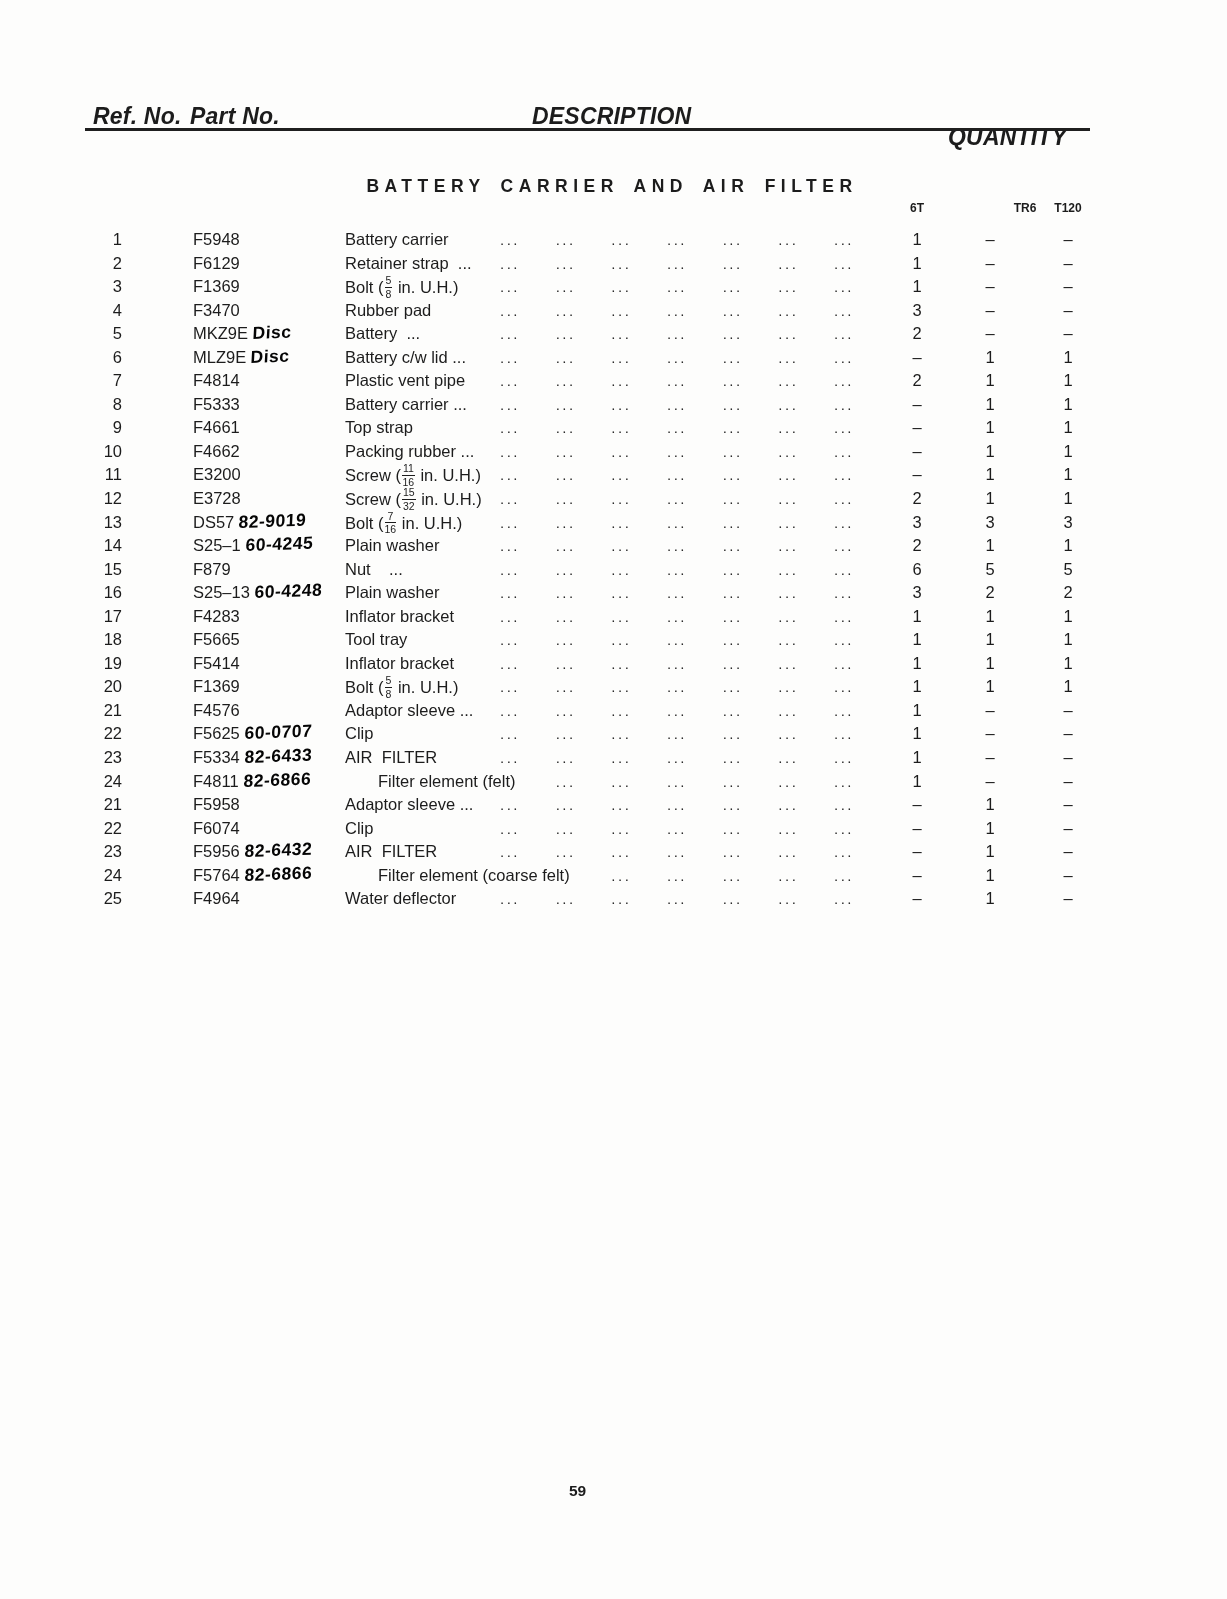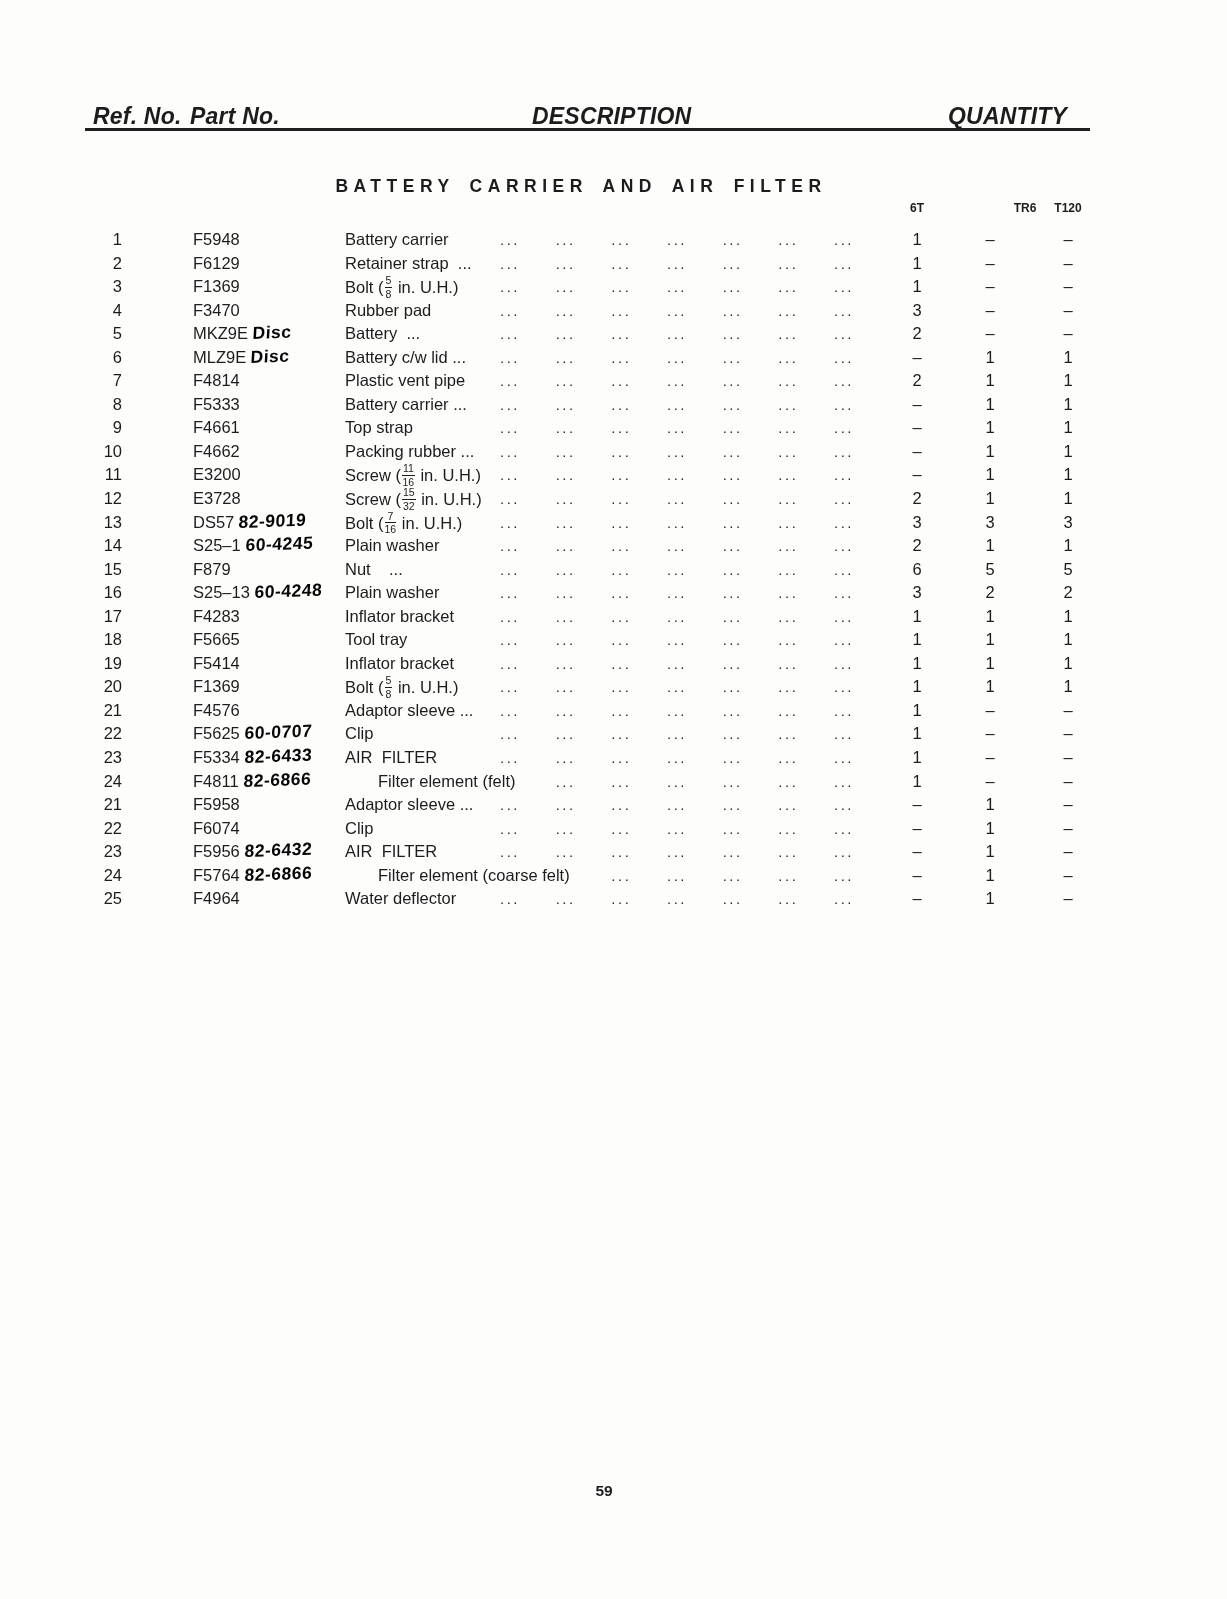--- a/index.html
+++ b/index.html
@@ -13,31 +13,31 @@
   }
   
   .col-head{
     position:absolute;top:103px;
     font-style:italic;font-weight:600;font-size:23px;
     letter-spacing:.2px;white-space:nowrap;
   }
   .h-ref{left:93px;}
   .h-part{left:190px;}
   .h-desc{left:532px;width:120px;text-align:right;}
-  .h-qty{left:948px;width:96px;text-align:left;}
+  .h-qty{left:948px;width:96px;text-align:left;margin-top:21px;}
   .rule{
     position:absolute;top:128px;left:85px;width:1005px;height:2.5px;
     background:#1f1f1f;
   }
   
   .title{
     position:absolute;top:176px;left:0;width:1162px;
     text-align:center;
     font-weight:700;font-size:17.5px;
-    letter-spacing:5.5px;word-spacing:5px;white-space:nowrap;
+    letter-spacing:5.5px;word-spacing:5px;white-space:nowrap;padding-left:31px;
   }
   
   .model-head{
     position:absolute;top:201px;width:56px;text-align:center;
     font-weight:700;font-size:12px;
   }
   .m1{left:889px;} .m2{left:997px;} .m3{left:1040px;}
   
   .rows{position:absolute;top:228px;left:0;width:1227px;}
   .row{position:relative;height:23.55px;font-size:16.5px;line-height:23.55px;white-space:nowrap;}
@@ -63,21 +63,21 @@
   
   .frac{
     display:inline-block;vertical-align:-5px;text-align:center;
     font-size:10.5px;line-height:1;margin:0 1px;
   }
   .frac .num{display:block;border-bottom:1.3px solid #1c1c1c;padding:0 1px 1px;}
   .frac .den{display:block;padding-top:1px;}
   
   .page-number{
     position:absolute;top:1482px;left:569px;width:70px;
-    text-align:center;font-size:15.5px;font-weight:600;
+    font-size:15.5px;font-weight:600;
   }
 </style>
 </head>
 <body>
 
 <div class="page">
 
   <div class="col-head h-ref">Ref. No.</div>
   <div class="col-head h-part">Part No.</div>
   <div class="col-head h-desc">DESCRIPTION</div>

